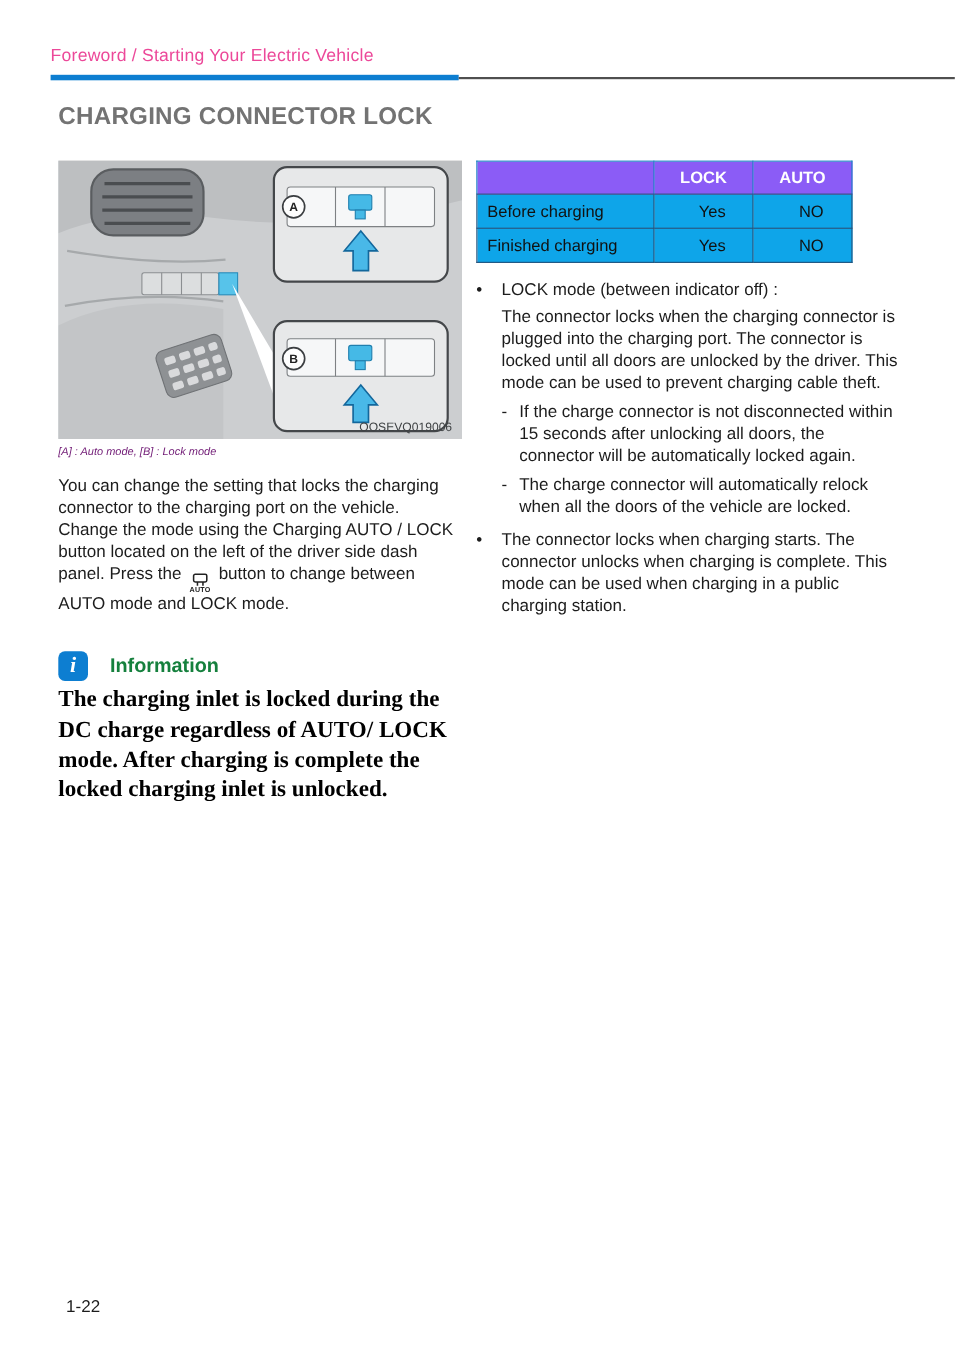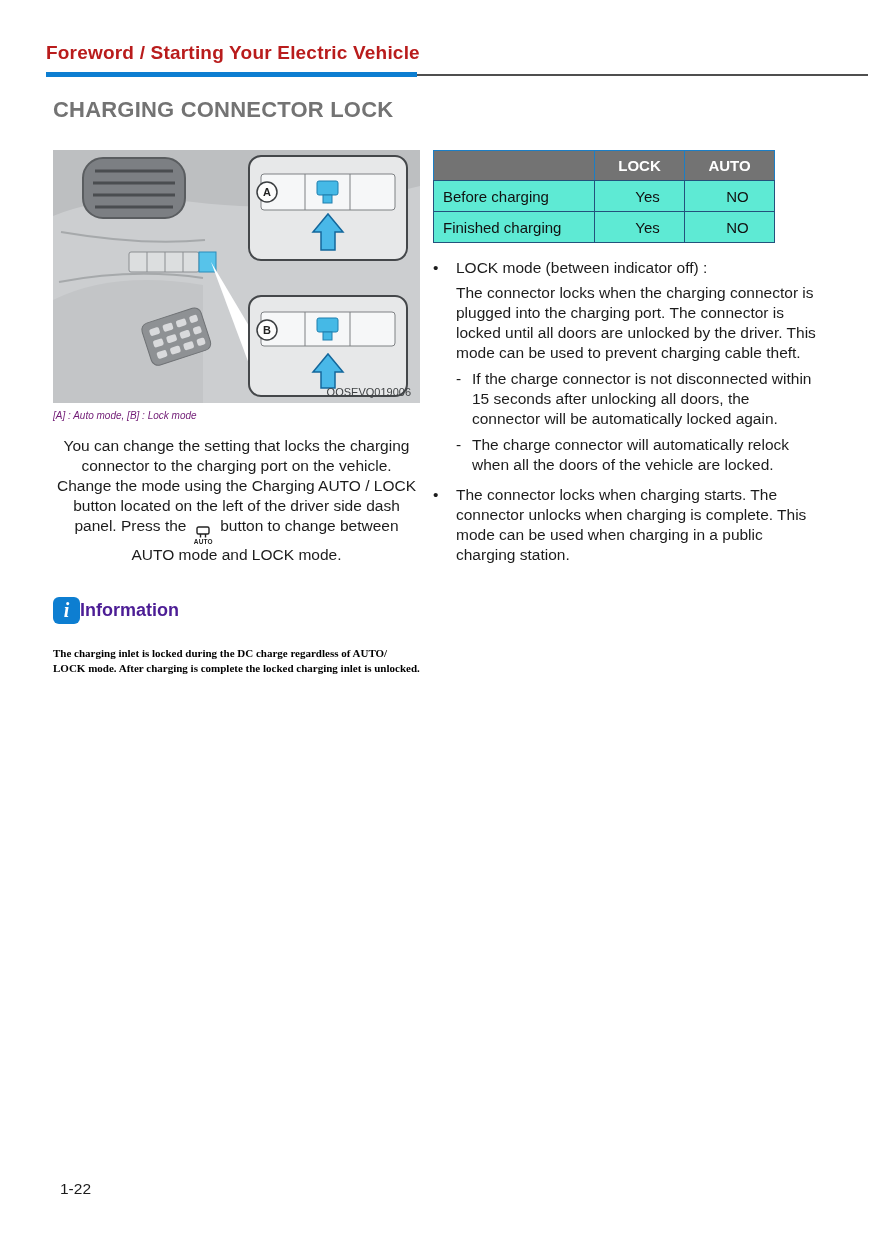--- a/index.html
+++ b/index.html
@@ -4,21 +4,21 @@
 <style>
   * { margin:0; padding:0; box-sizing:border-box; }
   html,body { background:#ffffff; }
   body {
     width:875px; height:1241px; position:relative; overflow:hidden;
     font-family:"Liberation Sans", sans-serif; color:#1c1c1c;
   }
 
   
   .header { padding:42px 7px 0 46px; }
-  .breadcrumb { color:#b91c1c; font-size:19px; letter-spacing:.2px; margin-bottom:8px;font-weight:bold; }
+  .breadcrumb { color:#ec4899; font-size:16px; letter-spacing:.2px; margin-bottom:8px; }
   .rule-row { display:flex; align-items:center; }
   .rule-blue { width:371px; height:5px; background:#0d7ed1; flex:0 0 auto; }
   .rule-gray { flex:1 1 auto; height:2px; background:#4f4f4f; }
 
   .page-title {
     margin:20px 0 0 53px;
     font-size:22px; font-weight:bold; color:#737373; letter-spacing:.2px;
   }
 
   
@@ -31,56 +31,56 @@
   .subheading { color:#2a96d6; font-size:19px; font-weight:bold; line-height:1.18; }
 
   .figure {
     position:relative; width:367px; height:253px; margin-top:11px;
     background:#ccced0; overflow:hidden;
   }
   .figure svg { display:block; }
 
   .figure-caption { margin-top:7px; font-size:10px; color:#701a75;font-style:italic; }
 
-  .body-text { margin-top:15px; font-size:15.5px; line-height:1.29; color:#1c1c1c;text-align:center; }
+  .body-text { margin-top:15px; font-size:15.5px; line-height:1.29; color:#1c1c1c; }
 
   .inline-icon {
     display:inline-flex; flex-direction:column; align-items:center;
     vertical-align:-7px; margin:0 3px; line-height:1;
   }
   .inline-icon-label { font-size:6.5px; font-weight:bold; color:#222; margin-top:1px; letter-spacing:.2px; }
 
   .info-header { display:flex; align-items:center; margin-top:32px; }
   .info-icon {
     width:27px; height:27px; border-radius:6px; background:#0d7ed1;
     color:#fff; font-family:"Liberation Serif", serif; font-style:italic; font-weight:bold;
     font-size:20px; display:flex; align-items:center; justify-content:center; flex:0 0 auto;
   }
-  .info-title { margin-left:0; font-size:18px; font-weight:bold; color:#4c1d95; }
+  .info-title { margin-left:20px; font-size:18px; font-weight:bold; color:#15803d; }
   .info-text {
-    margin-top:22px; font-family:"Liberation Serif", serif; font-weight:bold;
-    font-size:11px; line-height:1.3; color:#000;
+    margin-top:3px; font-family:"Liberation Serif", serif; font-weight:bold;
+    font-size:21px; line-height:1.3; color:#000;
   }
 
   
   .right-heading {
     font-style:italic; font-weight:bold; font-size:17.5px; line-height:1.22; color:#111;
   }
 
   table.lock-table { border-collapse:collapse; margin-top:11px; font-size:15px; }
   .lock-table th, .lock-table td { border:1px solid #23527c; }
   .lock-table th {
-    background:#737373; color:#fff; font-weight:bold; height:30px;
+    background:#8b5cf6; color:#fff; font-weight:bold; height:30px;
     border-color:#1b7ec5; border-bottom-color:#23527c; text-align:center;
   }
   .lock-table th + th { border-left:1px solid #cfe2f0; }
   .lock-table td { height:31px; color:#111; }
   .lock-table td.row-label { width:161px; text-align:left; padding-left:9px; }
   .lock-table td.val { width:90px; text-align:center;padding-left:16px; }
-  .lock-table tr.alt td { background:#5eead4; }
+  .lock-table tr.alt td { background:#0ea5e9; }
 
   .bullets { margin-top:15px; font-size:15.5px; line-height:1.29; color:#1c1c1c; }
   .bullet { display:flex; margin-bottom:4px; }
   .bullet-dot { width:23px; flex:0 0 auto; }
   .bullet-body { flex:1 1 auto; }
   .bullet-title { margin-bottom:5px; }
   .bullet-para { margin-bottom:6px; }
   .subitem { display:flex; margin-bottom:6px; }
   .subitem .dash { width:16px; flex:0 0 auto; }
 

